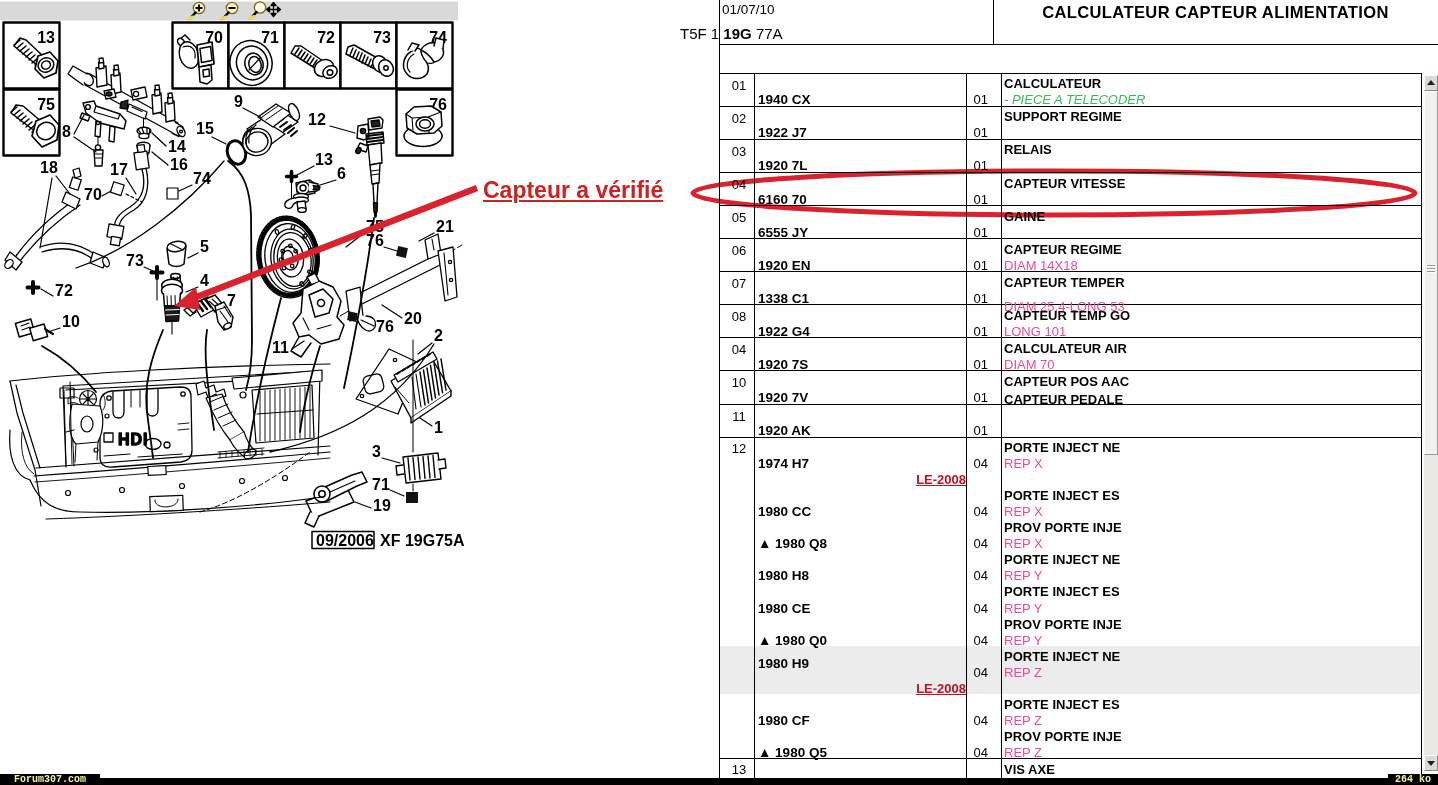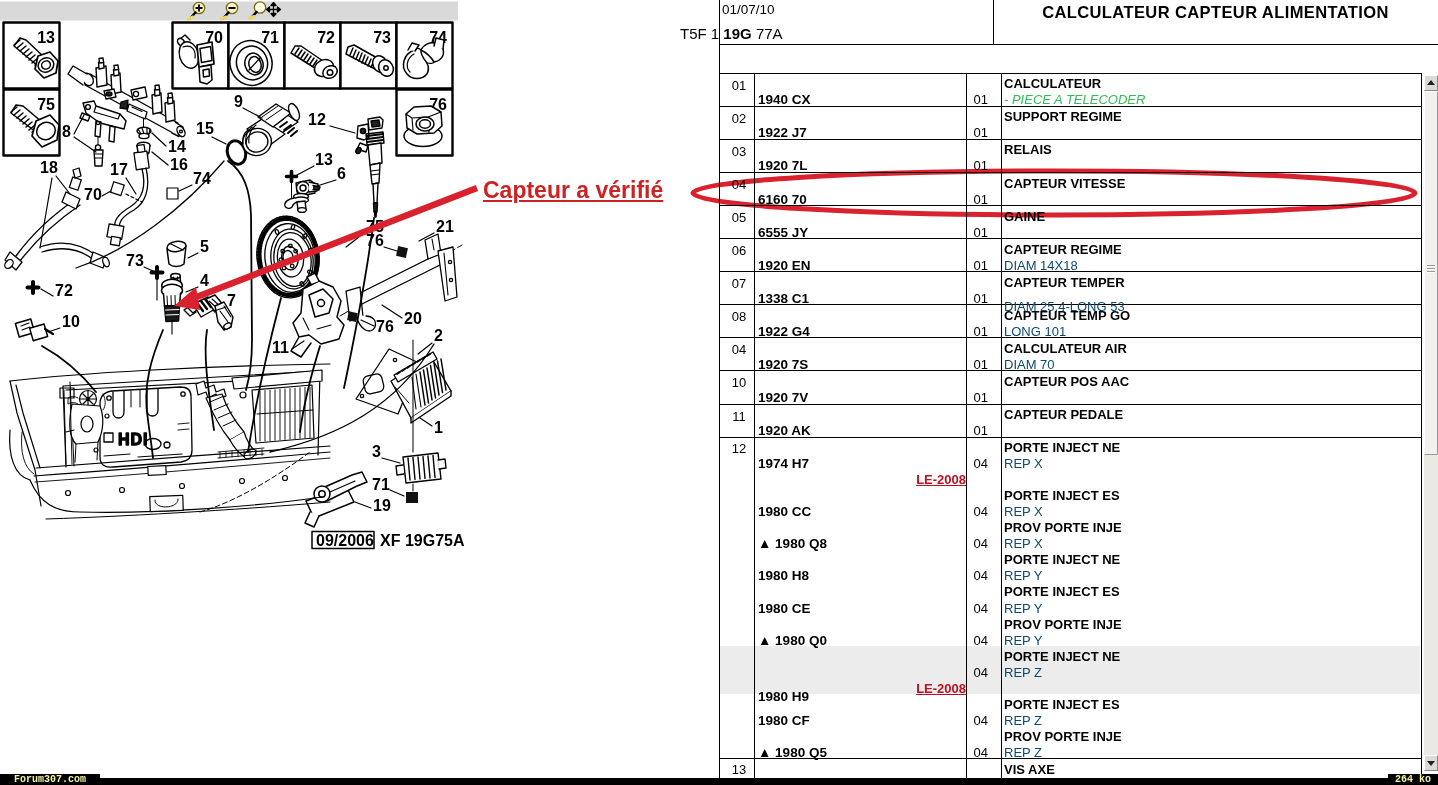--- a/index.html
+++ b/index.html
@@ -4,21 +4,21 @@
 <style>
 html,body{margin:0;padding:0;}
 body{width:1438px;height:785px;background:#ffffff;font-family:"Liberation Sans",sans-serif;position:relative;overflow:hidden;}
 .abs{position:absolute;}
 .vline{position:absolute;background:#000;width:1.3px;}
 .hline{position:absolute;background:#000;height:1.3px;}
 .idx{position:absolute;left:727px;width:24px;text-align:center;font-size:13px;color:#000;}
 .pn{position:absolute;left:758px;font-size:13.5px;font-weight:bold;color:#000;white-space:nowrap;}
 .qty{position:absolute;left:956px;width:32px;text-align:right;font-size:13px;color:#000;}
 .desc{position:absolute;left:1004px;font-size:13px;font-weight:bold;color:#000;white-space:nowrap;}
-.sub{position:absolute;left:1004px;font-size:13px;color:#0c4a6e;white-space:nowrap;}
+.sub{position:absolute;left:1004px;font-size:13px;color:#ec4899;white-space:nowrap;}
 .le{position:absolute;left:900px;width:66px;text-align:right;font-size:13px;font-weight:bold;color:#bb1122;text-decoration:underline;}
 .lbl{font-family:"Liberation Sans",sans-serif;font-weight:bold;font-size:16px;fill:#000;}
 </style>
 </head>
 <body>
 
 <svg class="abs" style="left:0;top:0" width="720" height="785" viewBox="0 0 720 785" fill="none" stroke-linecap="round" stroke-linejoin="round">
 
 <rect x="0" y="1.5" width="458" height="19" fill="#d9d9d9"></rect>
 
@@ -774,21 +774,21 @@
     <div class="idx" style="top:375.4px">10</div>
     <div class="pn" style="top:389.9px">1920 7V</div>
     <div class="qty" style="top:389.9px">01</div>
     <div class="desc" style="top:373.9px">CAPTEUR POS AAC</div>
   </div>
 
 <div>
     <div class="idx" style="top:408.5px">11</div>
     <div class="pn" style="top:423.0px">1920 AK</div>
     <div class="qty" style="top:423.0px">01</div>
-    <div class="desc" style="top:407.0px">CAPTEUR PEDALE</div>
+    <div class="desc" style="top:392px">CAPTEUR PEDALE</div>
   </div>
 
 <div style="position:absolute;left:720px;top:645.9px;width:700px;height:48.2px;background:#ececec;z-index:-1"></div>
 
 <div>
     <div class="idx" style="top:441.2px">12</div>
     <div class="desc" style="top:439.8px">PORTE INJECT NE</div>
     <div class="pn" style="top:455.9px">1974 H7</div>
     <div class="qty" style="top:455.9px">04</div>
     <div class="sub" style="top:455.9px">REP X</div>
@@ -807,21 +807,21 @@
     <div class="sub" style="top:568.4px">REP Y</div>
     <div class="desc" style="top:584.4px">PORTE INJECT ES</div>
     <div class="pn" style="top:600.5px">1980 CE</div>
     <div class="qty" style="top:600.5px">04</div>
     <div class="sub" style="top:600.5px">REP Y</div>
     <div class="desc" style="top:616.6px">PROV PORTE INJE</div>
     <div class="pn" style="top:632.6px">▲ 1980 Q0</div>
     <div class="qty" style="top:632.6px">04</div>
     <div class="sub" style="top:632.6px">REP Y</div>
     <div class="desc" style="top:648.7px">PORTE INJECT NE</div>
-    <div class="pn" style="top:689px">1980 H9</div>
+    <div class="pn" style="top:656px">1980 H9</div>
     <div class="qty" style="top:664.8px">04</div>
     <div class="sub" style="top:664.8px">REP Z</div>
     <div class="le" style="top:680.9px">LE-2008</div>
     <div class="desc" style="top:696.9px">PORTE INJECT ES</div>
     <div class="pn" style="top:713.0px">1980 CF</div>
     <div class="qty" style="top:713.0px">04</div>
     <div class="sub" style="top:713.0px">REP Z</div>
     <div class="desc" style="top:729.1px">PROV PORTE INJE</div>
     <div class="pn" style="top:745.1px">▲ 1980 Q5</div>
     <div class="qty" style="top:745.1px">04</div>

